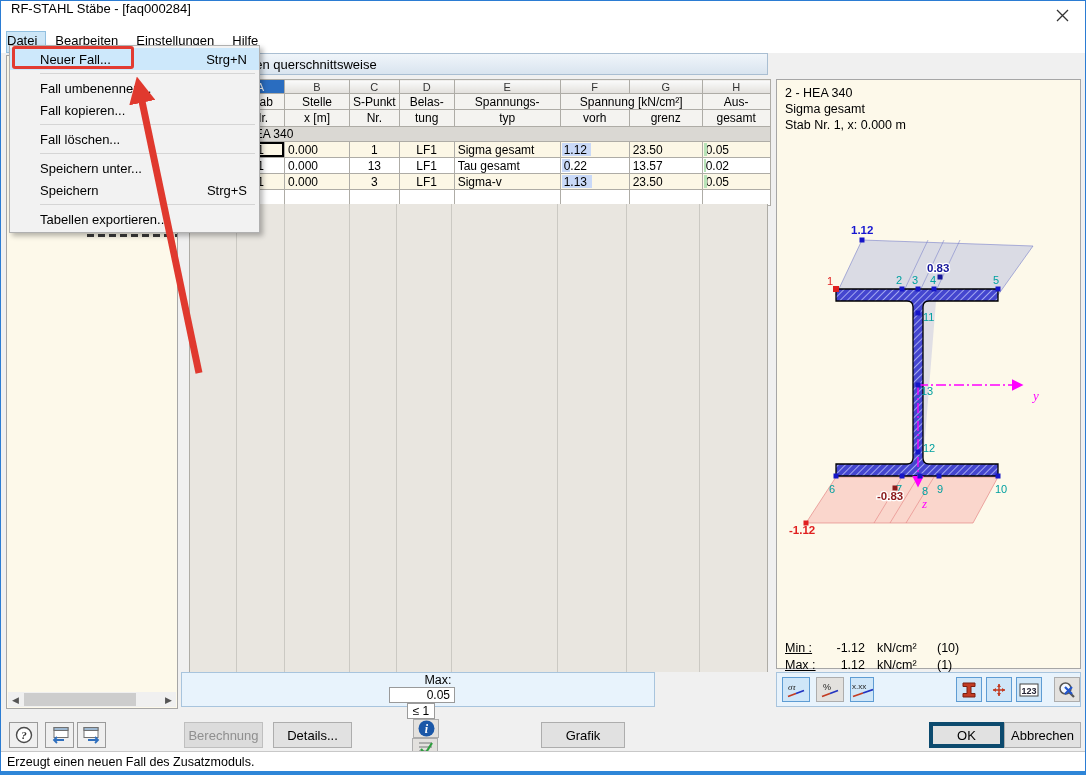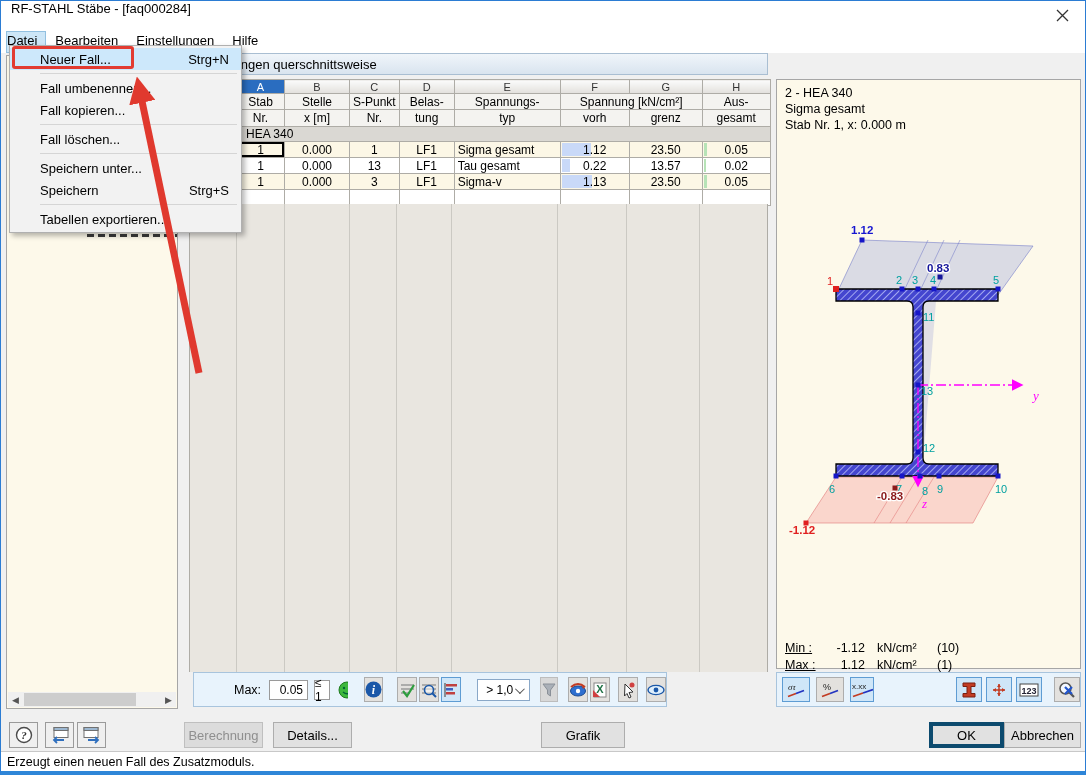--- a/index.html
+++ b/index.html
@@ -32,36 +32,36 @@
   
   table.res { position:absolute; left:188px; top:78px; border-collapse:collapse; table-layout:fixed; font-size:12px; }
   table.res td, table.res th { border:1px solid #aeaca6; font-weight:normal; overflow:hidden; white-space:nowrap; padding:0 3px; }
   tr.letters th { height:14px; font-size:11px; background:linear-gradient(#fbfbfb,#e2e0dc); color:#333; padding:0; }
   tr.letters th.sel { background:#2a6dc0; color:#fff; }
   tr.hrow th { background:#f4f3f0; height:16px; text-align:center; }
   tr.grp td { background:#dad8d3; height:14px; }
   tr.data td { height:16px; background:#fcf7e6; }
   tr.data.white td { background:#fff; }
   tr.empty td { height:16px; background:#fff; }
-  td.c { text-align:center; } td.r { text-align:center; } td.l { text-align:left; }
+  td.c { text-align:center; } td.r { text-align:left; } td.l { text-align:left; }
   td.rowhdr { background:linear-gradient(#f3f2ef,#e2e0dc); }
   td.selcell { box-shadow: inset 0 0 0 2px #000; }
   td.vorhcell { position:relative; }
   td.vorhcell .bar { position:absolute; left:1px; top:1px; bottom:1px; background:#c9d9f8; }
   td.vorhcell span { position:relative; }
   td.ausn { position:relative; }
   td.ausn .tick { position:absolute; left:1px; top:1px; bottom:1px; background:#b7e3b7; }
 
   .grayzone { position:absolute; left:188px; top:203px; width:579px; height:468px;
     background:#e9e6e0; border-left:1px solid #aeaca6; border-right:1px solid #aeaca6; }
   .vline { position:absolute; top:0; bottom:0; width:1px; background:#cbc9c3; }
 
   
   .strip { position:absolute; height:35px; background:#e8f3fc; border:1px solid #a8c4dd; display:flex; align-items:center; }
-  .tstrip { left:192px; top:671px; width:474px; }
+  .tstrip { left:180px; top:671px; width:474px;flex-direction:column; }
   .rstrip { left:775px; top:671px; width:305px; }
   .lbl { font-size:12.5px; color:#000; }
   .field { background:#fff; border:1px solid #9a9a9a; height:20px; font-size:12px; display:flex; align-items:center; }
   .tb { width:26px; height:25px; border:1px solid #adadad; background:#e3e1de; display:flex; align-items:center; justify-content:center; margin-left:2px; }
   .tb.active { background:#cfe6f8; border:1px solid #5e9cd3; }
   .tb.disabled { background:#d8d8d8; border:1px solid #bdbdbd; }
   .dd { width:88px; height:22px; background:#fff; border:1px solid #8aa8c8; font-size:12px; display:flex; align-items:center; padding-left:8px; position:relative; margin-left:16px; }
   .dd .chev { position:absolute; right:7px; top:7px; width:7px; height:7px; border-right:1.6px solid #555; border-bottom:1.6px solid #555; transform:rotate(45deg) translateY(-2px); }
 
   
@@ -78,21 +78,21 @@
          display:flex; align-items:center; justify-content:center; color:#000; }
   .btn.default { border:4px solid #0c4a6e;margin-left:9px; }
   .btn.disabled { background:#dcdcdc; border:1px solid #bfbfbf; color:#8f8f8f; }
   .iconbtn { position:absolute; width:29px; height:26px; background:#efefef; border:1px solid #9a9a9a;
              display:flex; align-items:center; justify-content:center; }
 
   .statusbar { position:absolute; left:0; top:750px; width:100%; height:21px; background:#fff;
     border-top:1px solid #c8c8c8; font-size:12.5px; display:flex; align-items:center; padding-left:6px; }
 
   
-  .filemenu { position:absolute; left:8px; top:44px; width:233px; background:#f2f2f2;
+  .filemenu { position:absolute; left:8px; top:44px; width:251px; background:#f2f2f2;
     border:1px solid #b0b0b0; box-shadow:3px 3px 5px rgba(0,0,0,.28); z-index:50; padding:2px 0; font-size:13px; }
   .mi { height:22px; display:flex; align-items:center; justify-content:space-between; padding:0 12px 0 30px; color:#000; }
   .mi.hl { background:#cde8fb; }
   .msep { border-top:1px solid #d5d5d5; margin:3px 4px 3px 30px; }
 
   .redbox { position:absolute; left:11px; top:45px; width:122px; height:23px;
     border:3px solid #e23b31; border-radius:3px; z-index:60; }
   .anno { position:absolute; left:0; top:0; z-index:70; pointer-events:none; }
 </style>
 </head>

